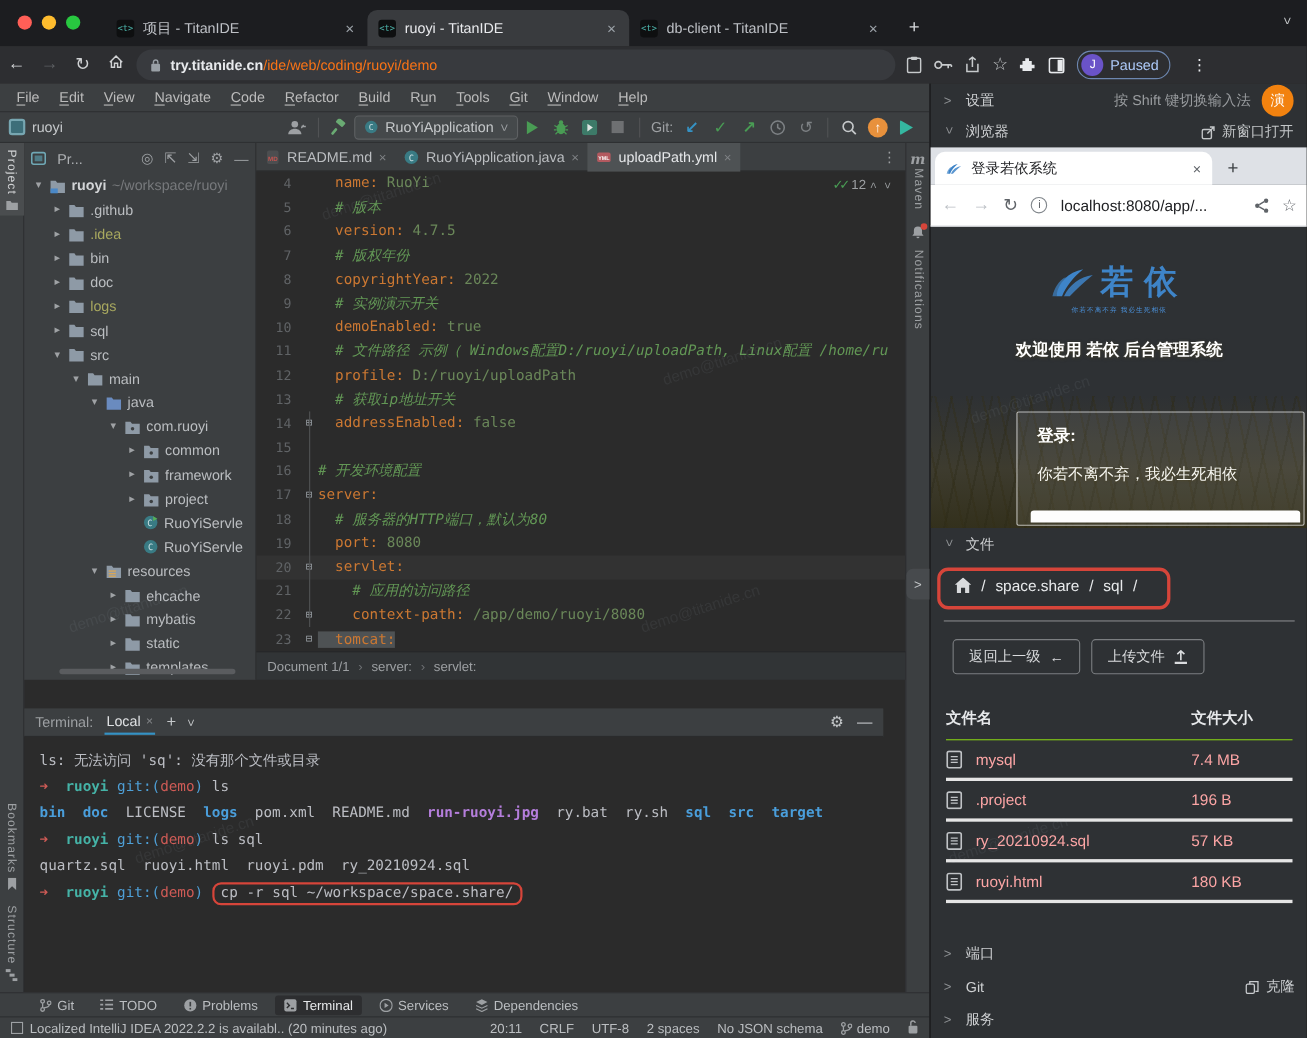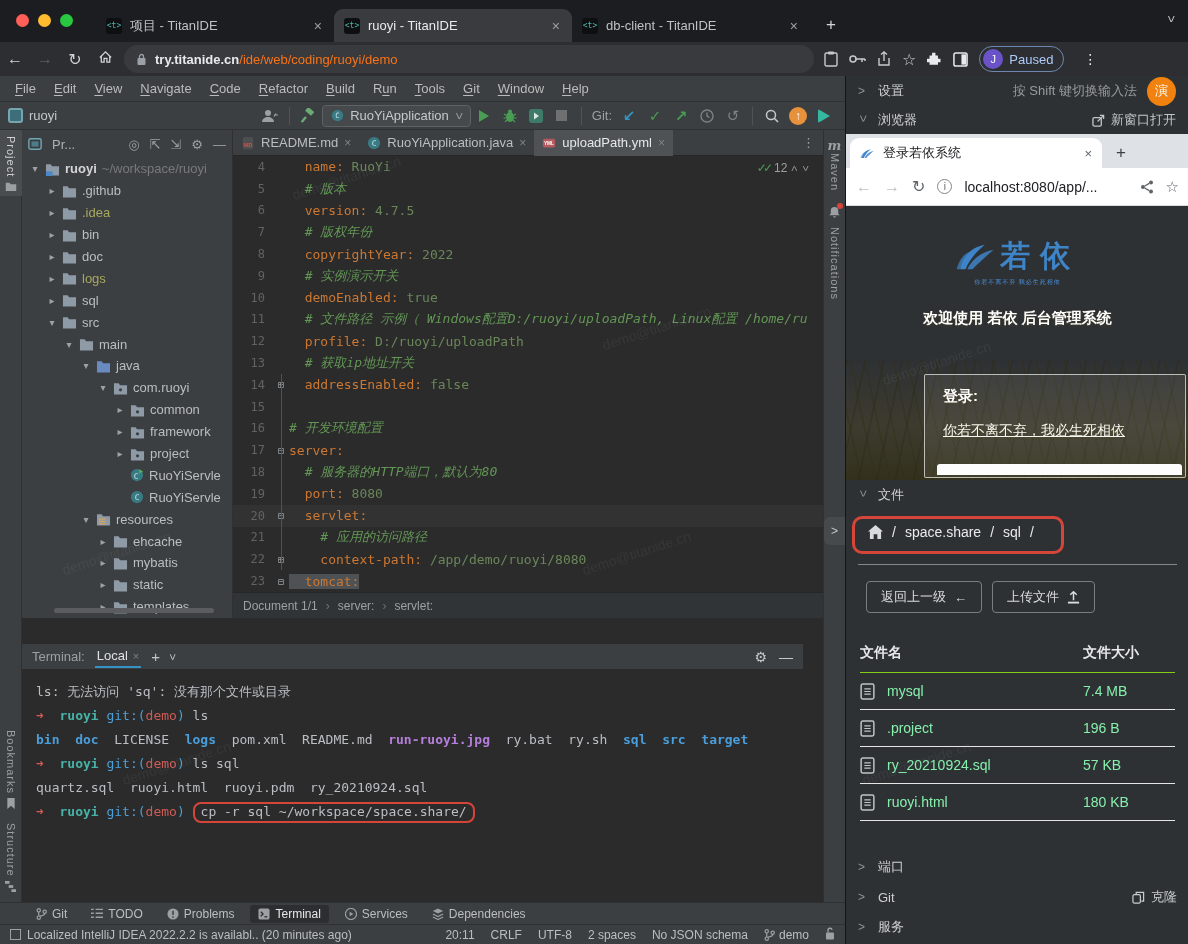--- a/index.html
+++ b/index.html
@@ -159,34 +159,34 @@
       repeating-linear-gradient(78deg, rgba(50,45,20,.35) 0 2px, transparent 2px 14px),
       repeating-linear-gradient(102deg, rgba(40,38,18,.3) 0 2px, transparent 2px 18px),
       linear-gradient(to top, rgba(52,48,24,.85), rgba(80,72,40,.45) 45%, rgba(0,0,0,0)); }
   .rylogo { position:relative; margin:30px auto 0; width:180px; text-align:center; }
   .rylogo .lt { font-size:30px; font-weight:bold; color:#3e84c8; letter-spacing:10px; vertical-align:middle; }
   .rylogo .ls { font-size:6px; color:#4a90d9; margin-top:1px; letter-spacing:1px; }
   .welcome { position:relative; margin-top:22px; text-align:center; color:#fff; font-weight:bold; font-size:15px; text-shadow:0 1px 3px rgba(80,70,30,.55); }
   .loginbox { position:absolute; left:78px; right:3px; top:168px; height:104px; border:1px solid rgba(255,255,255,.65);
               background:rgba(255,255,255,.07); border-radius:2px; padding:12px 0 0 18px; }
   .loginbox .ll { color:#fff; font-weight:bold; font-size:15px; text-shadow:0 1px 2px rgba(80,70,30,.5); }
-  .loginbox .sl { color:#f7f7f2; font-size:14px; margin-top:16px; text-shadow:0 1px 2px rgba(80,70,30,.5);text-decoration:underline; }
+  .loginbox .sl { color:#f7f7f2; font-size:14px; margin-top:16px; text-shadow:0 1px 2px rgba(80,70,30,.5); }
   .inputstrip { position:absolute; left:12px; right:3px; bottom:2px; height:11px; background:#fdfdfd; border-radius:3px 3px 0 0; }
 
   .filesec { top:404px; left:0; width:343px; }
   .fhead { height:30px; }
   .crumbwrap { position:relative; margin:6px 10px 0; height:40px; }
   .crumbline { display:flex; align-items:center; gap:9px; font-size:14px; color:#e8eaec; padding:8px 0 0 12px; }
   .redrect { position:absolute; left:-4px; top:0px; width:212px; height:38px; border:3px solid #d6453a; border-radius:10px; }
   .fhr { margin:8px 12px 0; border-bottom:1px solid #85878a; }
   .fbtns { display:flex; gap:10px; margin:16px 0 0 20px; }
   .fbtn { height:32px; border:1px solid #7b7e81; border-radius:4px; background:transparent; color:#dadcde;
           font-size:13px; display:flex; align-items:center; gap:8px; padding:0 14px; font-family:inherit; }
   .ftable { margin:20px 14px 0; font-size:14px; }
-  .ftr { display:flex; align-items:center; height:37px; border-bottom:1px solid #e5e5e5; color:#86efac; gap:10px; }
+  .ftr { display:flex; align-items:center; height:37px; border-bottom:3px solid #e5e5e5; color:#fca5a5; gap:10px; }
   .ftr.head { color:#e6e8ea; font-weight:bold; height:40px; border-bottom:1px solid #84cc16; }
   .ftr .nm { flex:1; display:flex; align-items:center; gap:12px; }
   .ftr .sz { width:92px; }
   .rsections { position:absolute; bottom:2px; left:0; width:343px; }
   .rsec { height:30px; display:flex; align-items:center; padding:0 12px; gap:10px; }
   .clonebtn { margin-left:auto; display:flex; align-items:center; gap:6px; color:#c9cccf; }
 
   .wm { position:absolute; color:rgba(205,215,225,.07); font-size:14px; transform:rotate(-18deg); white-space:nowrap; pointer-events:none; z-index:9; }
 </style>
 </head>

